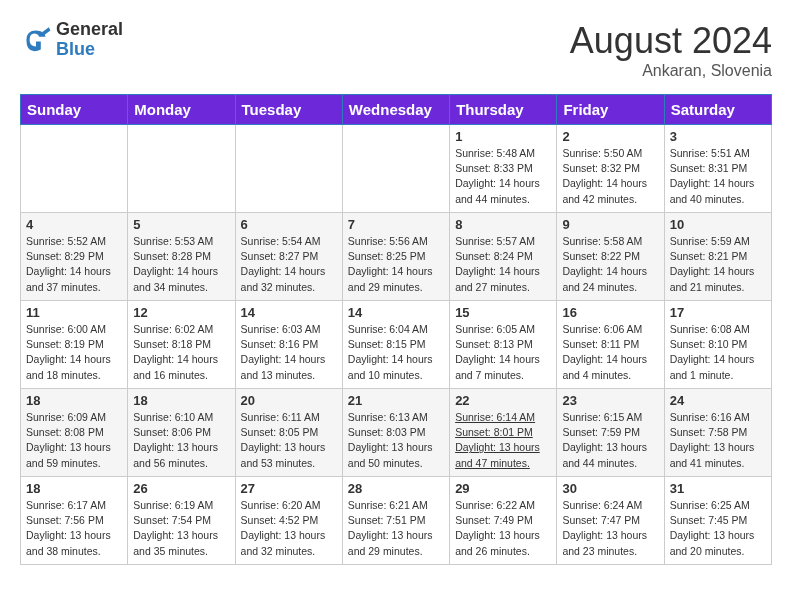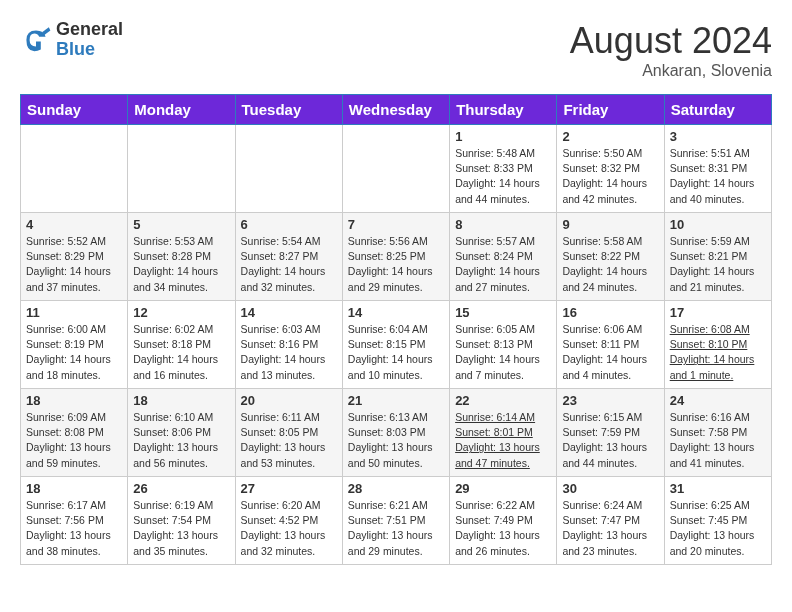--- a/index.html
+++ b/index.html
@@ -219,21 +219,21 @@
 Daylight: 14 hours and 7 minutes.</div>
         </td>
         <td>
           <span class="day-num">16</span>
           <div class="day-info" style="white-space: pre-line;">Sunrise: 6:06 AM
 Sunset: 8:11 PM
 Daylight: 14 hours and 4 minutes.</div>
         </td>
         <td>
           <span class="day-num">17</span>
-          <div class="day-info" style="white-space: pre-line; text-decoration: underline;">Sunrise: 6:08 AM
+          <div class="day-info" style="white-space: pre-line;">Sunrise: 6:08 AM
 Sunset: 8:10 PM
 Daylight: 14 hours and 1 minute.</div>
         </td>
       </tr>
       <tr>
         <td>
           <span class="day-num">18</span>
           <div class="day-info" style="white-space: pre-line;">Sunrise: 6:09 AM
 Sunset: 8:08 PM
 Daylight: 13 hours and 59 minutes.</div>

